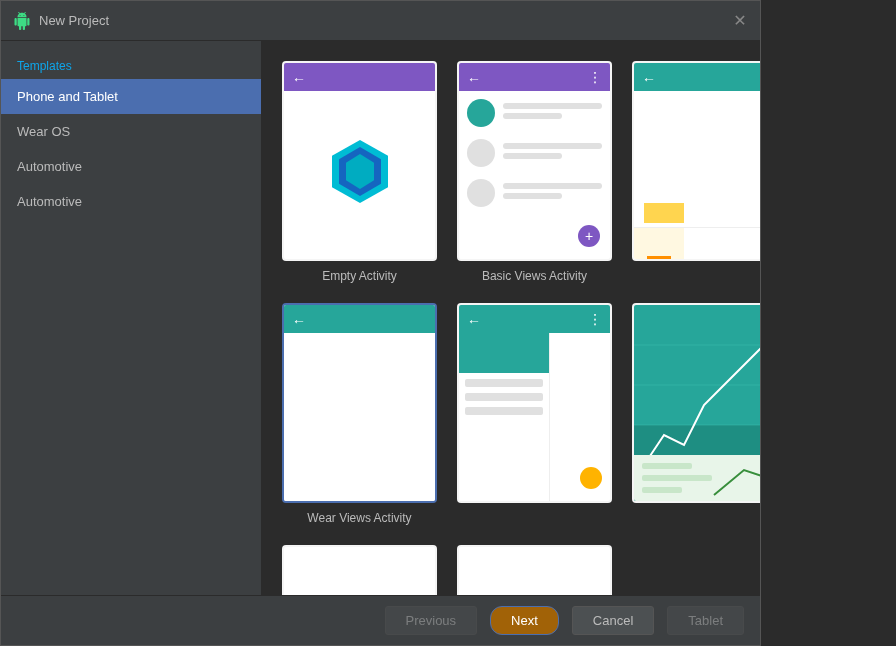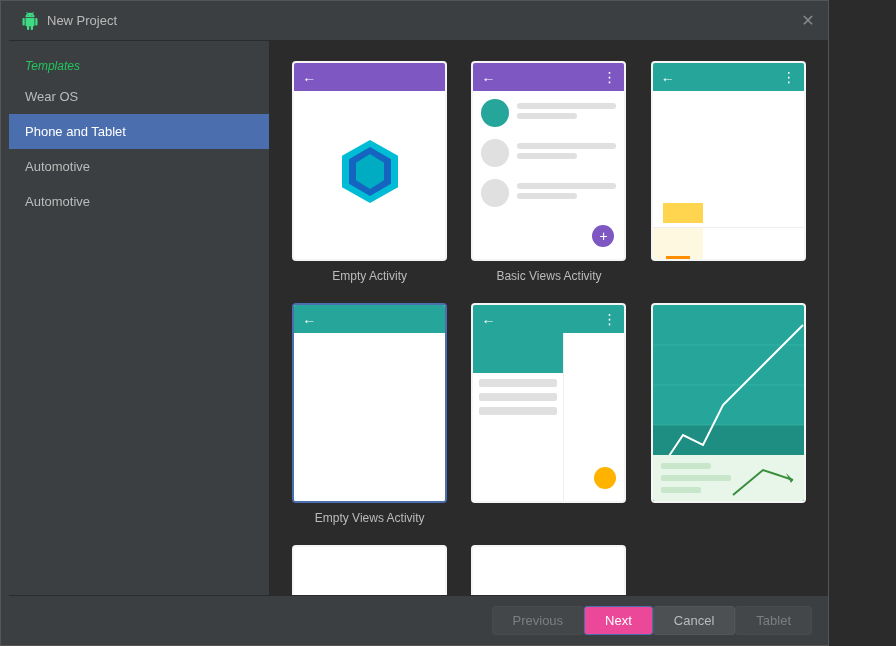--- a/index.html
+++ b/index.html
@@ -7,27 +7,26 @@
       width: 896px;
       height: 646px;
       background: #2b2b2b;
       font-family: 'Segoe UI', Arial, sans-serif;
       font-size: 13px;
       color: #ccc;
       overflow: hidden;
     }
 
     .dialog {
-      width: 829px;
+      width: 761px;
       height: 646px;
       background: #3c3f41;
       display: flex;
       flex-direction: column;
       border: 1px solid #555;
-      padding-left: 8px;
     }
 
     .title-bar {
       background: #3c3f41;
       height: 40px;
       display: flex;
       align-items: center;
       justify-content: space-between;
       padding: 0 12px;
       border-bottom: 1px solid #2b2b2b;
@@ -72,22 +71,21 @@
       width: 261px;
       background: #3c3f41;
       border-right: 1px solid #2b2b2b;
       padding-top: 8px;
       flex-shrink: 0;
     }
 
     .sidebar-section-label {
       padding: 10px 16px 6px 16px;
       font-size: 12px;
-      color: #22c55e;
-      font-style: italic;
+      color: #0ea5e9;
     }
 
     .sidebar-item {
       padding: 10px 16px;
       cursor: pointer;
       color: #bbb;
       font-size: 13px;
     }
 
     .sidebar-item.active {
@@ -236,38 +234,39 @@
 
     
     .bottom-bar {
       height: 50px;
       background: #3c3f41;
       border-top: 1px solid #2b2b2b;
       display: flex;
       align-items: center;
       justify-content: flex-end;
       padding: 0 16px;
-      gap: 0;
+      gap: 13px;
       flex-shrink: 0;
     }
 
     .btn {
       padding: 6px 20px;
       border-radius: 3px;
       font-size: 13px;
       cursor: pointer;
       border: 1px solid #555;
       background: #4c5052;
       color: #bbb;
     }
 
     .btn.primary {
-      background: #ec4899;
+      background: #a16207;
       border-color: #4b6eaf;
       color: white;
+      border-radius: 12px;
     }
 
     .btn:disabled {
       opacity: 0.5;
       cursor: default;
     }
 
     
     .game-card-body {
       background: white;
@@ -316,25 +315,25 @@
       </svg>
       <span class="title-text">New Project</span>
     </div>
     <div class="close-btn">✕</div>
   </div>
 
   <div class="content">
 
     <div class="sidebar">
       <div class="sidebar-section-label">Templates</div>
+      <div class="sidebar-item active">
+        <span>Phone and Tablet</span>
+      </div>
       <div class="sidebar-item">
         <span>Wear OS</span>
-      </div>
-      <div class="sidebar-item active">
-        <span>Phone and Tablet</span>
       </div>
       <div class="sidebar-item">
         <span>Automotive</span>
       </div>
       <div class="sidebar-item">
         <span>Automotive</span>
       </div>
     </div>
 
     <div class="main-content scrollbar">
@@ -412,21 +411,21 @@
 
         <div class="template-item">
           <div class="template-card selected" style="position:relative;">
             <div class="phone-top-bar teal-bar">
               <span class="back-arrow" style="color:white;">←</span>
             </div>
             <div class="phone-content">
               
             </div>
           </div>
-          <div class="template-label">Empty Views Activity</div>
+          <div class="template-label">Wear Views Activity</div>
         </div>
 
         <div class="template-item">
           <div class="template-card" style="position:relative;overflow:hidden;">
             <div class="phone-top-bar teal-bar">
               <span class="back-arrow" style="color:white;">←</span>
               <span class="menu-dots">⋮</span>
             </div>
             <div class="phone-content" style="position:relative;">
 

